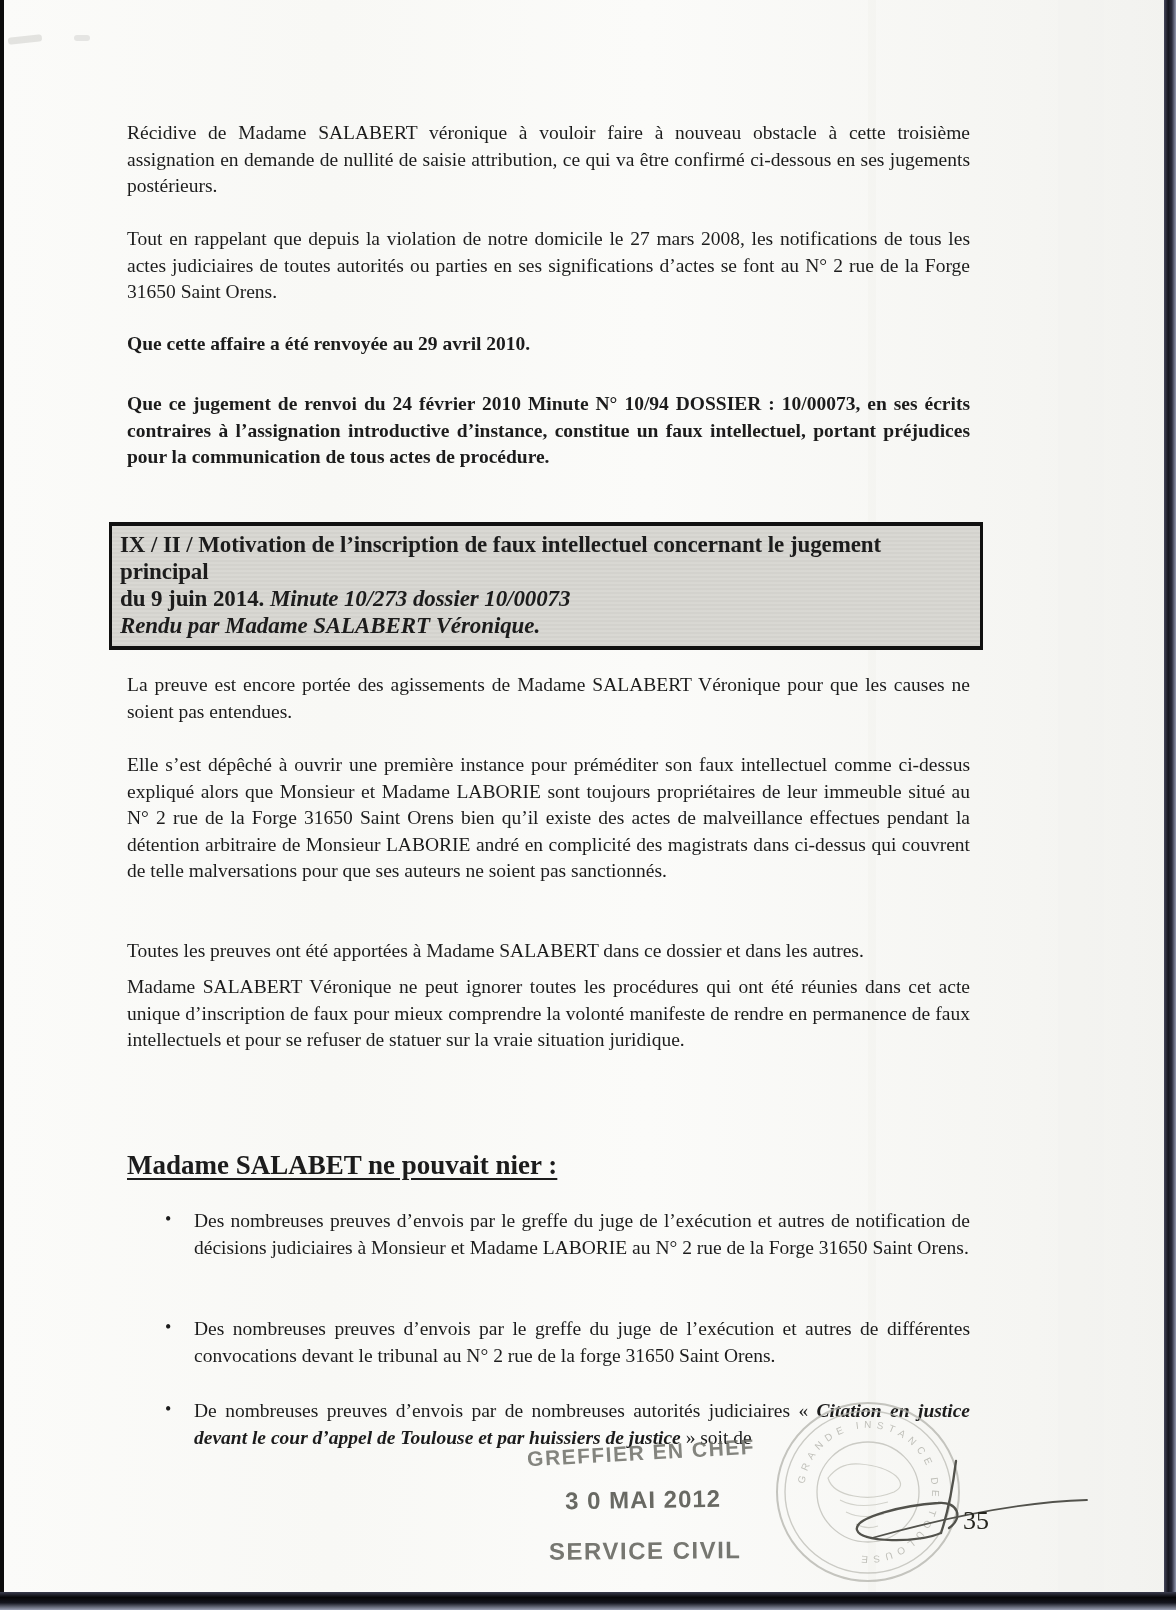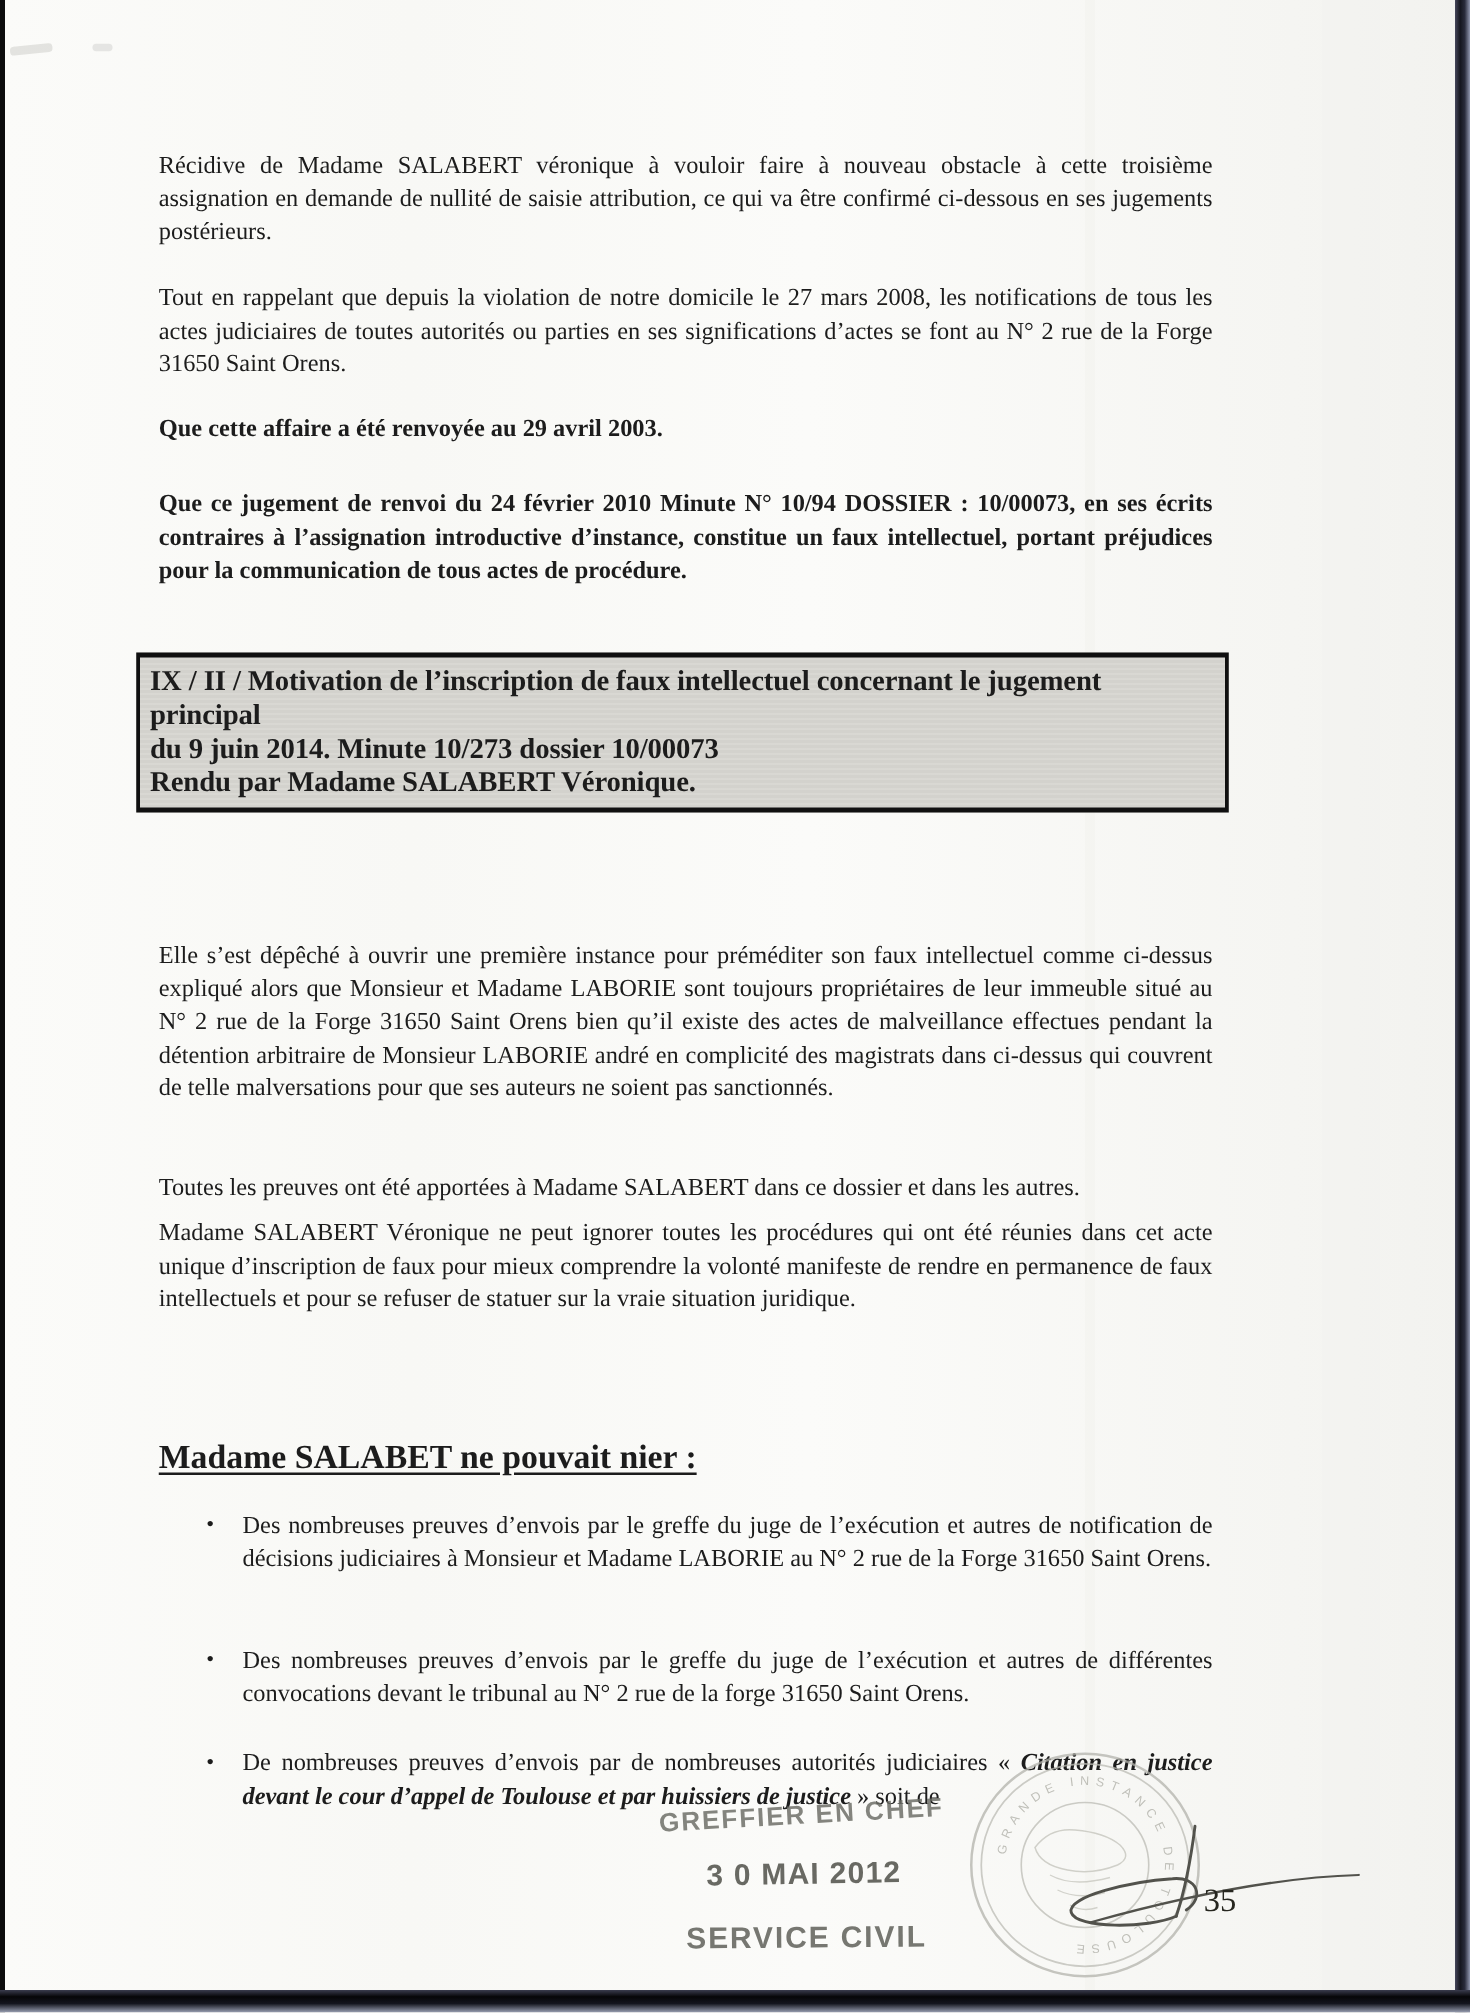--- a/index.html
+++ b/index.html
@@ -30,21 +30,21 @@
 
   .section-box {
     position:absolute; left:109px; top:522px; width:874px; box-sizing:border-box;
     background:
       repeating-linear-gradient(0deg, rgba(0,0,0,0.025) 0 2px, rgba(255,255,255,0.02) 2px 4px),
       #d8d7d2;
     border:3px solid #101010; border-top-width:4px; border-bottom-width:4px;
     padding:5px 8px 7px;
     font-weight:bold; font-size:23px; line-height:27px; letter-spacing:-0.1px;
   }
-  .section-box .it { }
+  .section-box .it { font-style:italic; }
 
   .list-heading {
     position:absolute; left:127px; top:1150px;
     font-weight:bold; font-size:27px;
     text-decoration:underline; text-decoration-thickness:2px; text-underline-offset:4px;
   }
 
   .bullet-item { position:absolute; left:163px; width:807px; }
   .bullet-item .dot { position:absolute; left:2px; top:1px; font-size:18px; }
   .bullet-item .txt { margin-left:31px; font-size:19.5px; line-height:26.5px; text-align:justify; }
@@ -71,30 +71,31 @@
 
   <div class="streak s1"></div>
   <div class="streak s2"></div>
   <div class="smudge m1"></div>
   <div class="smudge m2"></div>
 
   <div class="para" style="top:120px">Récidive de Madame SALABERT véronique à vouloir faire à nouveau obstacle à cette troisième assignation en demande de nullité de saisie attribution, ce qui va être confirmé ci-dessous en ses jugements postérieurs.</div>
 
   <div class="para" style="top:226px">Tout en rappelant que depuis la violation de notre domicile le 27 mars 2008, les notifications de tous les actes judiciaires de toutes autorités ou parties en ses significations d’actes se font au N° 2 rue de la Forge 31650 Saint Orens.</div>
 
-  <div class="para bold" style="top:331px">Que cette affaire a été renvoyée au 29 avril 2003.</div>
+  <div class="para bold" style="top:331px">Que cette affaire a été renvoyée au 29 avril 2010.</div>
 
   <div class="para bold" style="top:391px">Que ce jugement de renvoi du 24 février 2010 Minute N° 10/94 DOSSIER : 10/00073, en ses écrits contraires à l’assignation introductive d’instance, constitue un faux intellectuel, portant préjudices pour la communication de tous actes de procédure.</div>
 
   <div class="section-box">
     <span>IX / II / Motivation de l’inscription de faux intellectuel concernant le jugement principal</span><br>
     <span><span>du 9 juin 2014. </span><span class="it">Minute 10/273 dossier 10/00073</span></span><br>
     <span class="it">Rendu par Madame SALABERT Véronique.</span>
   </div>
 
+  <div class="para" style="top:672px">La preuve est encore portée des agissements de Madame SALABERT Véronique pour que les causes ne soient pas entendues.</div>
 
   <div class="para" style="top:752px">Elle s’est dépêché à ouvrir une première instance pour préméditer son faux intellectuel comme ci-dessus expliqué alors que Monsieur et Madame LABORIE sont toujours propriétaires de leur immeuble situé au N° 2 rue de la Forge 31650 Saint Orens bien qu’il existe des actes de malveillance effectues pendant la détention arbitraire de Monsieur LABORIE andré en complicité des magistrats dans ci-dessus qui couvrent de telle malversations pour que ses auteurs ne soient pas sanctionnés.</div>
 
   <div class="para" style="top:938px">Toutes les preuves ont été apportées à Madame SALABERT dans ce dossier et dans les autres.</div>
 
   <div class="para" style="top:974px">Madame SALABERT Véronique ne peut ignorer toutes les procédures qui ont été réunies dans cet acte unique d’inscription de faux pour mieux comprendre la volonté manifeste de rendre en permanence de faux intellectuels et pour se refuser de statuer sur la vraie situation juridique.</div>
 
   <div class="list-heading">Madame SALABET ne pouvait nier :</div>
 
   <div class="bullet-item" style="top:1208px">

